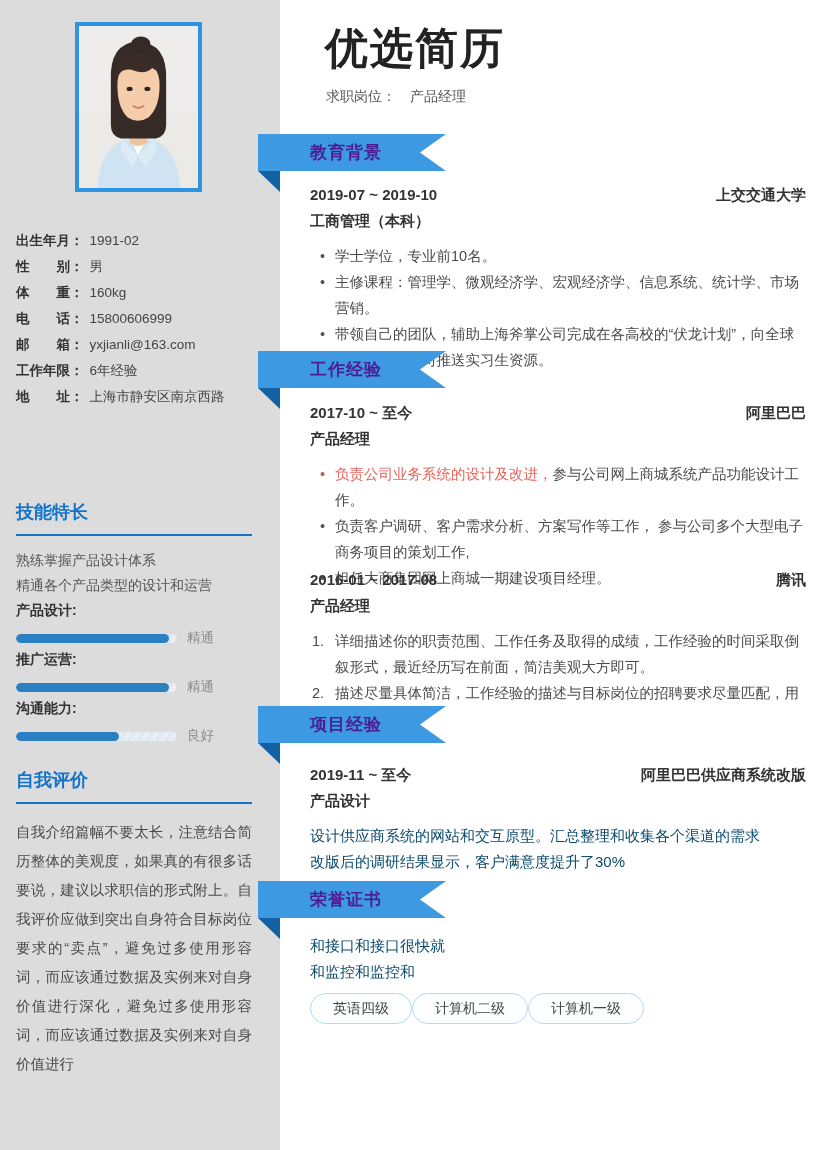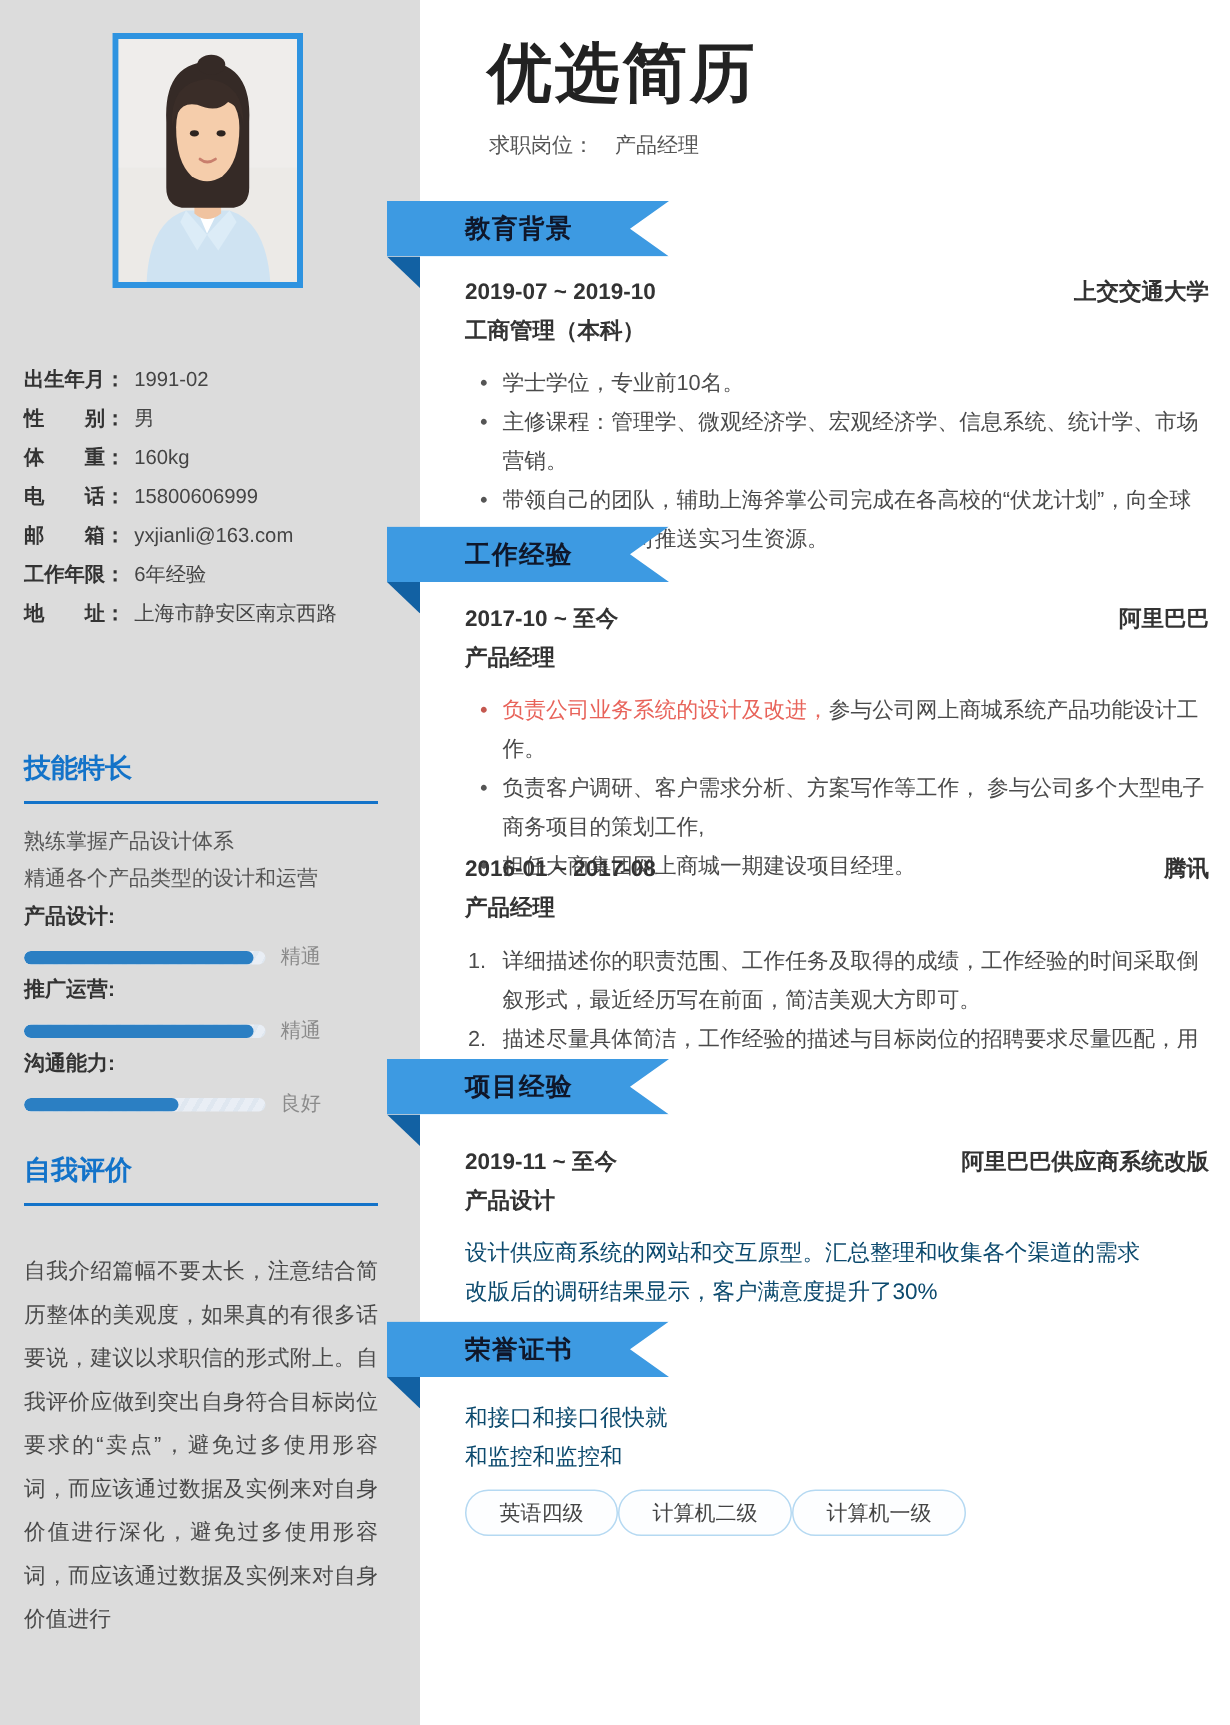--- a/index.html
+++ b/index.html
@@ -21,59 +21,59 @@
     position:absolute; left:75px; top:22px; width:127px; height:170px;
     border:4px solid #2e93e0; background:#efedeb; overflow:hidden;
   }
   .photo-frame svg { display:block; width:100%; height:100%; }
 
   .side-section { position:absolute; left:16px; width:236px; }
   .side-heading {
     font-size:18px; font-weight:bold; color:#1373c9;
     padding-bottom:10px; border-bottom:2px solid #1373c9;
   }
-  .info-rows { margin-top:12px; }
+  .info-rows { }
   .info-row { display:flex; font-size:13.5px; line-height:26px; }
   .info-row .lbl { font-weight:bold; color:#333; white-space:pre; }
   .info-row .val { color:#444; margin-left:6px; }
 
   .skill-summary { margin-top:12px; font-size:14px; line-height:25px; color:#555; }
   .skill-block { margin-top:4px; }
   .skill-label { font-size:14px; font-weight:bold; color:#333; margin-bottom:9px; }
   .skill-bar-row { display:flex; align-items:center; }
   .skill-track {
     width:161px; height:9px; border-radius:5px; overflow:hidden;
     background:repeating-linear-gradient(120deg,#e9eef5 0 5px,#dfe7f0 5px 8px);
   }
   .skill-fill { height:100%; background:#2b7fc3; border-radius:5px; }
   .skill-level { margin-left:10px; font-size:13.5px; color:#8b8b8b; }
 
   .eval-text {
-    margin-top:30px; font-size:14.5px; line-height:29px; color:#4a4a4a;
+    margin-top:14px; font-size:14.5px; line-height:29px; color:#4a4a4a;
     text-align:justify;
   }
 
   
   .main {
     position:absolute; left:280px; top:0; width:540px; height:1150px;
     background:#ffffff; z-index:1;
     box-shadow:-4px 0 6px rgba(0,0,0,0.10);
   }
   .page-title {
     position:absolute; left:325px; top:20px;
     font-size:43px; color:#222; letter-spacing:2px; z-index:3;
   }
   .page-subtitle {
     position:absolute; left:326px; top:88px; font-size:14px; color:#555; z-index:3;
   }
   .page-subtitle .sub-val { margin-left:14px; }
 
   .banner {
     position:absolute; left:258px; width:188px; height:37px; z-index:4;
-    background:#3d9ae2; color:#0f172a;
+    background:#3d9ae2; color:#4c1d95;
     font-size:17px; font-weight:bold; letter-spacing:1px;
     line-height:37px; padding-left:52px;
     clip-path:polygon(0 0,100% 0,calc(100% - 26px) 50%,100% 100%,0 100%);
   }
   .banner-fold {
     position:absolute; left:258px; width:22px; height:21px; z-index:3;
     background:#1261a3;
     clip-path:polygon(0 0,100% 0,100% 100%);
   }
 

